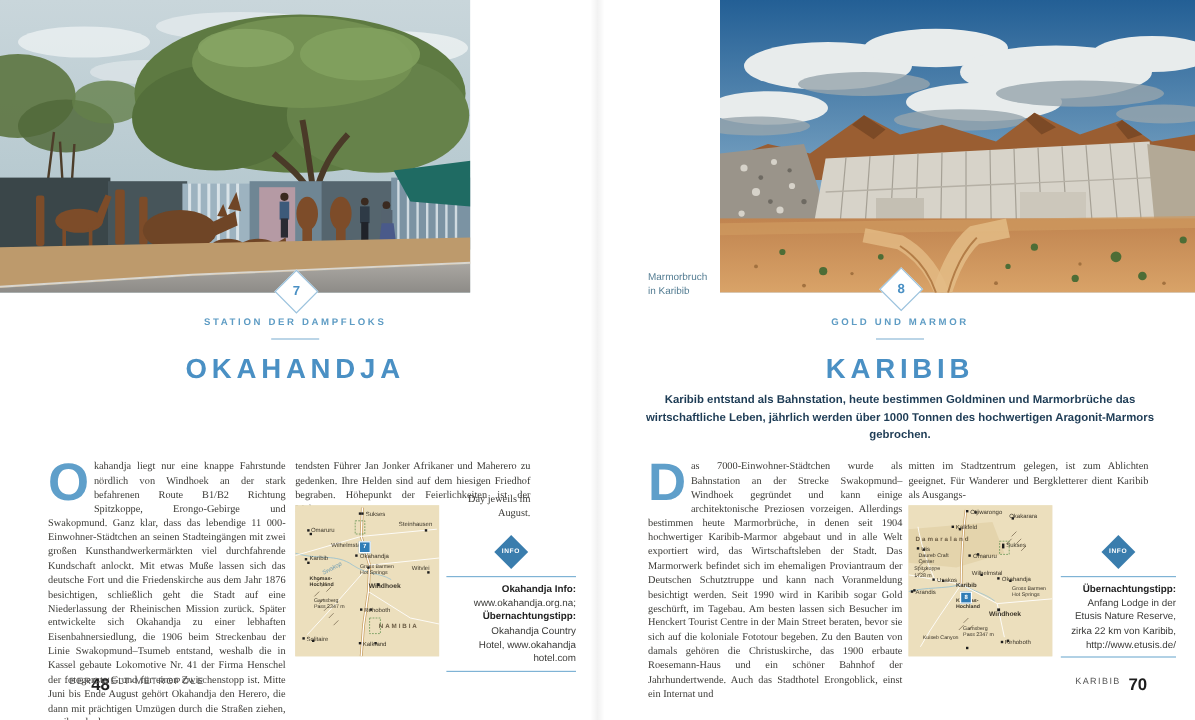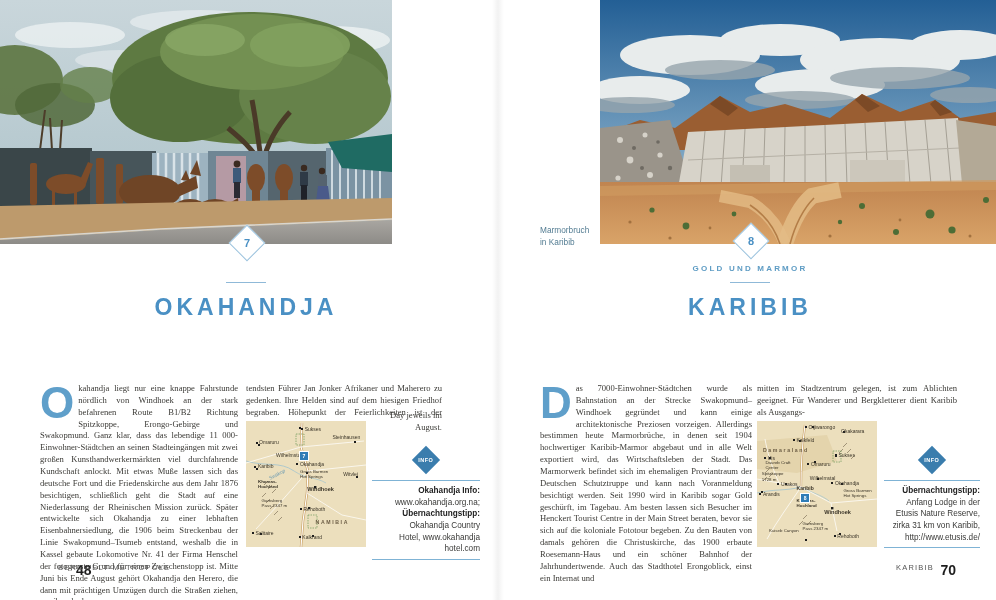--- a/index.html
+++ b/index.html
@@ -140,20 +140,21 @@
       <path d="M0,240 L160,230 L392,220 L392,244 L0,244 Z" fill="url(#roadL)"></path>
       <path d="M0,239 L160,229 L392,219" stroke="#d9d6cf" stroke-width="1.6" fill="none"></path>
     </svg>
   </div>
 
 
   <div class="badge" style="left:234px;top:230px;">
     <span>7</span>
   </div>
 
+  <div class="kicker" style="left:96px;top:264px;">STATION DER DAMPFLOKS</div>
   <div class="rule" style="left:226px;top:282px;"></div>
   <div class="title" style="left:66px;top:294px;">OKAHANDJA</div>
 
   <div class="bodycol" style="left:40px;top:383px;width:198px;height:174px;">
     <span class="dropcap">O</span><span>kahandja liegt nur eine knappe Fahrstunde nördlich von Windhoek an der stark befahrenen Route B1/B2 Richtung Spitzkoppe, Erongo-Gebirge und Swakopmund. Ganz klar, dass das lebendige 11 000-Einwohner-Städtchen an seinen Stadteingängen mit zwei großen Kunsthandwerkermärkten viel durchfahrende Kundschaft anlockt. Mit etwas Muße lassen sich das deutsche Fort und die Friedenskirche aus dem Jahr 1876 besichtigen, schließlich geht die Stadt auf eine Niederlassung der Rheinischen Mission zurück. Später entwickelte sich Okahandja zu einer lebhaften Eisenbahnersiedlung, die 1906 beim Streckenbau der Linie Swakopmund–Tsumeb entstand, weshalb die in Kassel gebaute Lokomotive Nr. 41 der Firma Henschel der fotogenste Grund für einen Zwischenstopp ist. Mitte Juni bis Ende August gehört Okahandja den Herero, die dann mit prächtigen Umzügen durch die Straßen ziehen, um ihrer bedeu-</span>
   </div>
   <div class="bodycol" style="left:246px;top:383px;width:196px;height:38px;">tendsten Führer Jan Jonker Afrikaner und Maherero zu gedenken. Ihre Helden sind auf dem hiesigen Friedhof begraben. Höhepunkt der Feierlichkeiten ist der Maherero</div>
   <div class="bodycol" style="left:372px;top:410px;width:70px;height:30px;text-align:right;">Day jeweils im August.</div>
 
   <div class="map" style="left:246px;top:421px;">
@@ -311,20 +312,21 @@
 
   <div class="caption" style="left:540px;top:224px;width:55px;">Marmorbruch in Karibib</div>
 
   <div class="badge" style="left:738px;top:228px;">
     <span>8</span>
   </div>
 
   <div class="kicker" style="left:600px;top:264px;">GOLD UND MARMOR</div>
   <div class="rule" style="left:730px;top:282px;"></div>
   <div class="title" style="left:570px;top:294px;">KARIBIB</div>
+  <div class="subtitle" style="left:530px;top:327px;width:440px;">Karibib entstand als Bahnstation, heute bestimmen Goldminen und Marmorbrüche das wirtschaftliche Leben, jährlich werden über 1000 Tonnen des hochwertigen Aragonit-Marmors gebrochen.</div>
 
   <div class="bodycol" style="left:540px;top:383px;width:212px;height:174px;">
     <span class="dropcap">D</span><span>as 7000-Einwohner-Städtchen wurde als Bahnstation an der Strecke Swakopmund–Windhoek gegründet und kann einige architektonische Preziosen vorzeigen. Allerdings bestimmen heute Marmorbrüche, in denen seit 1904 hochwertiger Karibib-Marmor abgebaut und in alle Welt exportiert wird, das Wirtschaftsleben der Stadt. Das Marmorwerk befindet sich im ehemaligen Proviantraum der Deutschen Schutztruppe und kann nach Voranmeldung besichtigt werden. Seit 1990 wird in Karibib sogar Gold geschürft, im Tagebau. Am besten lassen sich Besucher im Henckert Tourist Centre in der Main Street beraten, bevor sie sich auf die koloniale Fototour begeben. Zu den Bauten von damals gehören die Christuskirche, das 1900 erbaute Roesemann-Haus und ein schöner Bahnhof der Jahrhundertwende. Auch das Stadthotel Erongoblick, einst ein Internat und</span>
   </div>
   <div class="bodycol" style="left:757px;top:383px;width:200px;height:26px;">mitten im Stadtzentrum gelegen, ist zum Ablichten geeignet. Für Wanderer und Bergkletterer dient Karibib als Ausgangs-</div>
 
   <div class="map" style="left:757px;top:421px;">
     <svg viewBox="0 0 120 126">
       <rect width="120" height="126" fill="#ecdfbd"></rect>
       <path d="M0,20 L70,14 L80,40 L40,52 L0,48 Z" fill="#e4d4ac"></path>
@@ -378,21 +380,21 @@
   </div>
 
   <div class="info" style="left:884px;top:444px;width:96px;">
     <div class="idiamond">
       <span>INFO</span>
     </div>
     <div class="irule"></div>
     <div class="iline b">Übernachtungstipp:</div>
     <div class="iline">Anfang Lodge in der</div>
     <div class="iline">Etusis Nature Reserve,</div>
-    <div class="iline">zirka 31 km von Karibib,</div>
+    <div class="iline">zirka 22 km von Karibib,</div>
     <div class="iline">http://www.etusis.de/</div>
     <div class="irule"></div>
   </div>
 
   <div class="running" style="right:62px;top:563px;">KARIBIB</div>
   <div class="folio" style="right:40px;top:562px;">70</div>
 
 </div>
 
 </body></html>

